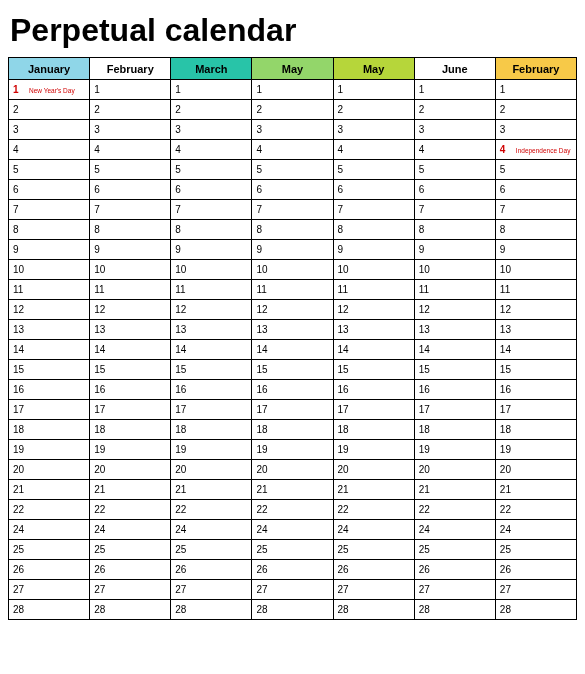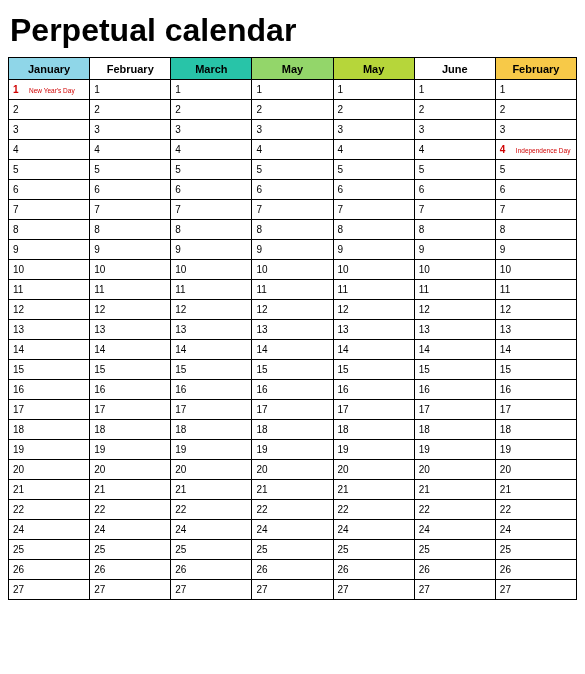--- a/index.html
+++ b/index.html
@@ -301,14 +301,23 @@
       </tr>
       <tr>
         <td><span class="daynum">27</span></td>
         <td><span class="daynum">27</span></td>
         <td><span class="daynum">27</span></td>
         <td><span class="daynum">27</span></td>
         <td><span class="daynum">27</span></td>
         <td><span class="daynum">27</span></td>
         <td><span class="daynum">27</span></td>
       </tr>
+      <tr>
+        <td><span class="daynum">28</span></td>
+        <td><span class="daynum">28</span></td>
+        <td><span class="daynum">28</span></td>
+        <td><span class="daynum">28</span></td>
+        <td><span class="daynum">28</span></td>
+        <td><span class="daynum">28</span></td>
+        <td><span class="daynum">28</span></td>
+      </tr>
     </tbody>
 </table>
 
 </body></html>

